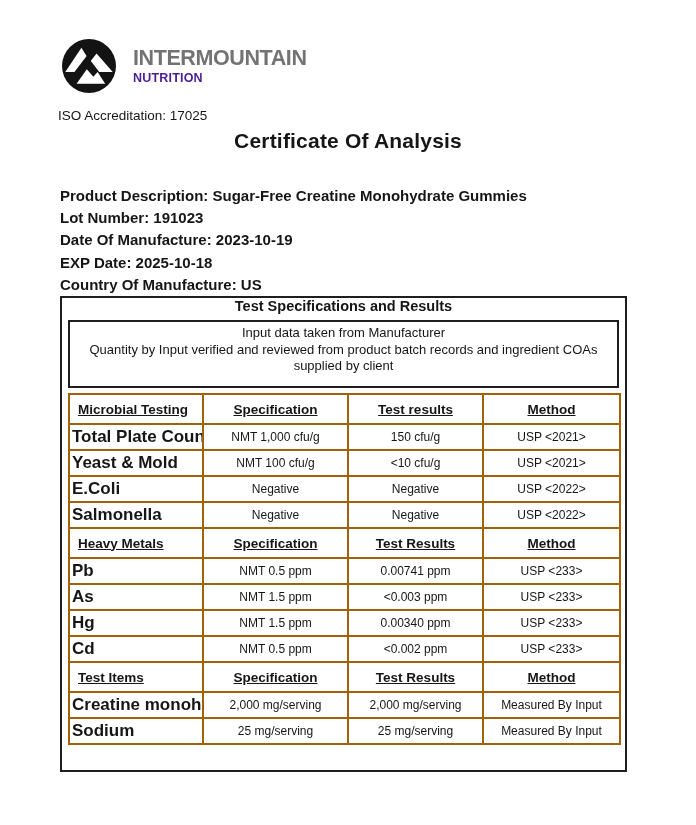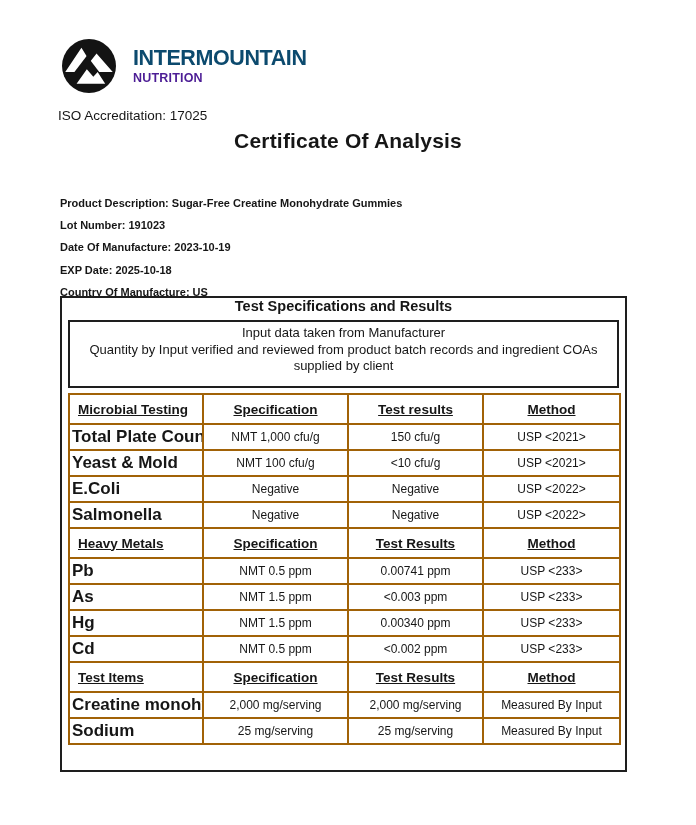--- a/index.html
+++ b/index.html
@@ -20,21 +20,21 @@
     display: flex;
     align-items: center;
   }
   .logo-mark { width: 54px; height: 54px; flex: 0 0 auto; }
   .brand-text { margin-left: 17px; }
   .brand-main {
     font-size: 21.5px;
     font-weight: bold;
     letter-spacing: -0.4px;
     line-height: 1.05;
-    color: #0c4a6e;
+    color: #737373;
   }
   .brand-sub {
     font-size: 12.5px;
     font-weight: bold;
     letter-spacing: 0.2px;
     margin-top: 2px;
     color: #4c1d95;
   }
   .iso-line {
     position: absolute;
@@ -46,22 +46,22 @@
     left: 0; top: 129px;
     width: 100%;
     text-align: center;
     font-size: 21px;
     font-weight: bold;
     letter-spacing: 0.2px;
   }
   
   .product-info {
     position: absolute;
-    left: 60px; top: 192px;
-    font-size: 11px;
+    left: 60px; top: 185px;
+    font-size: 15px;
     font-weight: bold;
     line-height: 22.2px;
   }
   
   .results-box {
     position: absolute;
     left: 60px; top: 296px;
     width: 567px;
     height: 476px;
     border: 2px solid #1e1e1e;

